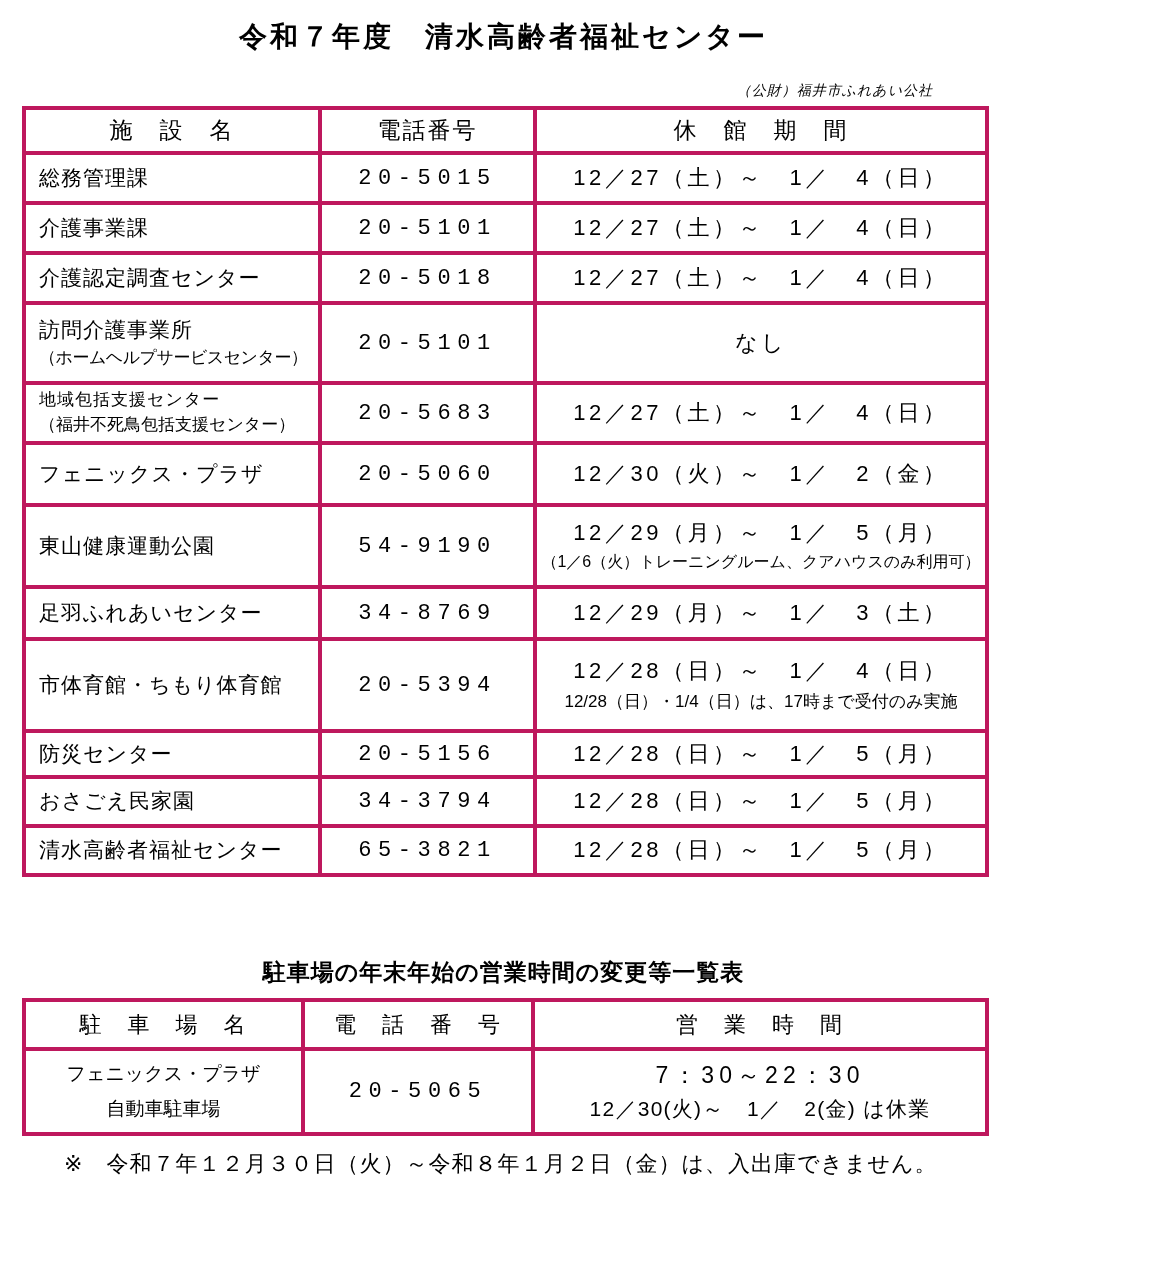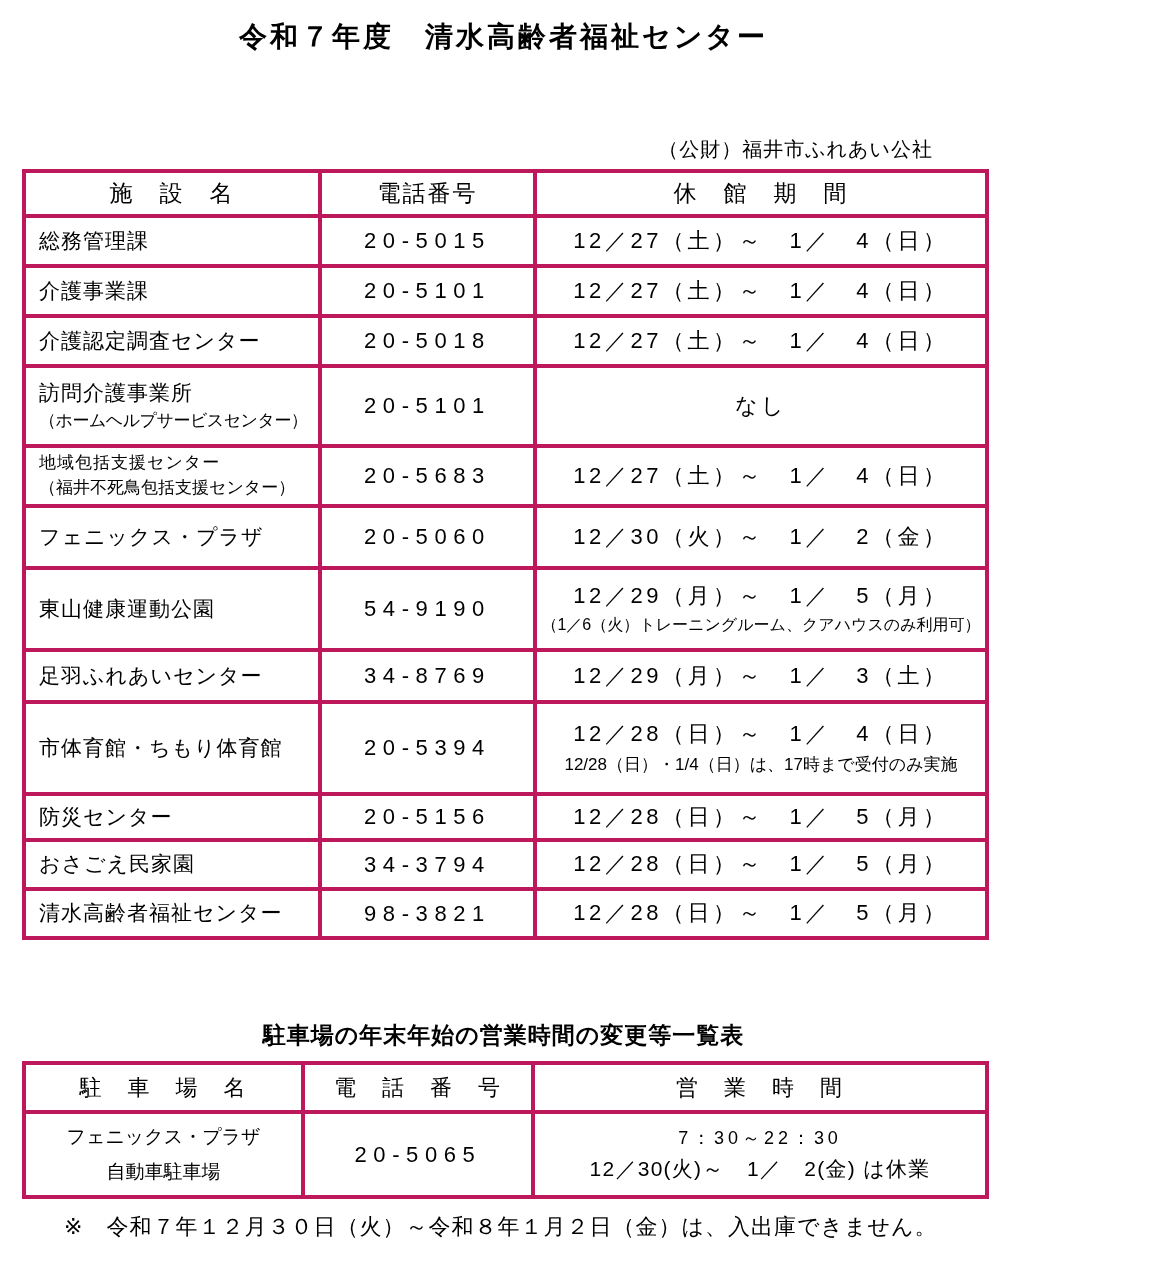--- a/index.html
+++ b/index.html
@@ -7,59 +7,59 @@
     width:1150px;height:1283px;overflow:hidden;
     font-family:"Liberation Sans","DejaVu Sans",sans-serif;
     color:#000;
   }
   .content{width:963px;margin-left:22px;}
   .main-title{
     font-size:28px;font-weight:bold;letter-spacing:3px;
     text-align:center;margin:18px 0 0 0;
   }
   .issuer{
-    text-align:right;font-size:20px;letter-spacing:1px;
-    margin-top:80px;padding-right:52px;
+    text-align:right;font-size:14px;letter-spacing:1px;
+    margin-top:26px;padding-right:52px;font-style:italic;
   }
   table{
     border-collapse:collapse;table-layout:fixed;width:963px;
     margin-top:6px;
   }
   td,th{
     border:4px solid #be185d;padding:0;font-weight:normal;
     overflow:hidden;
   }
   th{font-size:23px;letter-spacing:2px;text-align:center;vertical-align:middle;}
   .name-cell{padding-left:13px;text-align:left;vertical-align:middle;}
   .nm{display:block;font-size:21px;letter-spacing:1px;line-height:1.45;}
   .nm2{display:block;font-size:21px;letter-spacing:0;line-height:1.45;}
   .nm.small,.nm2.small{font-size:17px;}
   .nm2.tight{font-size:17px;letter-spacing:-0.5px;}
   .phone-cell{text-align:center;vertical-align:middle;
-    font-size:22px;letter-spacing:0.30em;white-space:pre;}
+    font-size:22px;letter-spacing:0.30em;white-space:pre;font-family:Liberation Mono, monospace;}
   .period-cell{text-align:center;vertical-align:middle;}
   .period{font-size:22px;letter-spacing:0.16em;white-space:pre;line-height:1.3;}
   .period-note{font-size:16px;letter-spacing:0;white-space:pre;margin-top:4px;}
   .period-note.wide{font-size:17px;}
   
   tr.hH{height:45px;} tr.h50{height:50px;} tr.h72{height:72px;}
   tr.h68{height:80px;} tr.h60{height:60px;} tr.h62{height:62px;}
   tr.h82{height:82px;} tr.h52{height:52px;} tr.h92{height:92px;}
   tr.h46{height:46px;} tr.h49{height:49px;}
   
   .parking-title{
     font-size:23px;font-weight:bold;letter-spacing:1px;
     text-align:center;margin:80px 0 0 0;
   }
   #parking-table{margin-top:10px;}
   #parking-table th{font-size:22px;letter-spacing:2px;}
   tr.hp1{height:49px;} tr.hp2{height:85px;}
   .pk-name-cell{text-align:center;vertical-align:middle;}
   .pk-nm{display:block;font-size:19px;line-height:1.8;}
-  .hours{font-size:18px;letter-spacing:0.22em;white-space:pre;line-height:1.35;}
+  .hours{font-size:23px;letter-spacing:0.22em;white-space:pre;line-height:1.35;}
   .hours2{font-size:21px;letter-spacing:0.06em;white-space:pre;margin-top:4px;}
   .footnote{
     font-size:22px;letter-spacing:1px;margin-top:13px;padding-left:42px;
     white-space:pre;
   }
 </style>
 </head>
 <body>
 
 <div class="content">
@@ -193,21 +193,21 @@
       <td class="phone-cell">34-3794</td>
       <td class="period-cell">
             <div class="period">12／28（日）～　1／　5（月）</div>
           </td>
     </tr>
 
     <tr class="h49">
       <td class="name-cell">
             <span class="nm">清水高齢者福祉センター</span>
           </td>
-      <td class="phone-cell">98-3821</td>
+      <td class="phone-cell">65-3821</td>
       <td class="period-cell">
             <div class="period">12／28（日）～　1／　5（月）</div>
           </td>
     </tr>
   </tbody>
     </table>
 
   <div class="parking-title">駐車場の年末年始の営業時間の変更等一覧表</div>
 
   <table id="parking-table">

